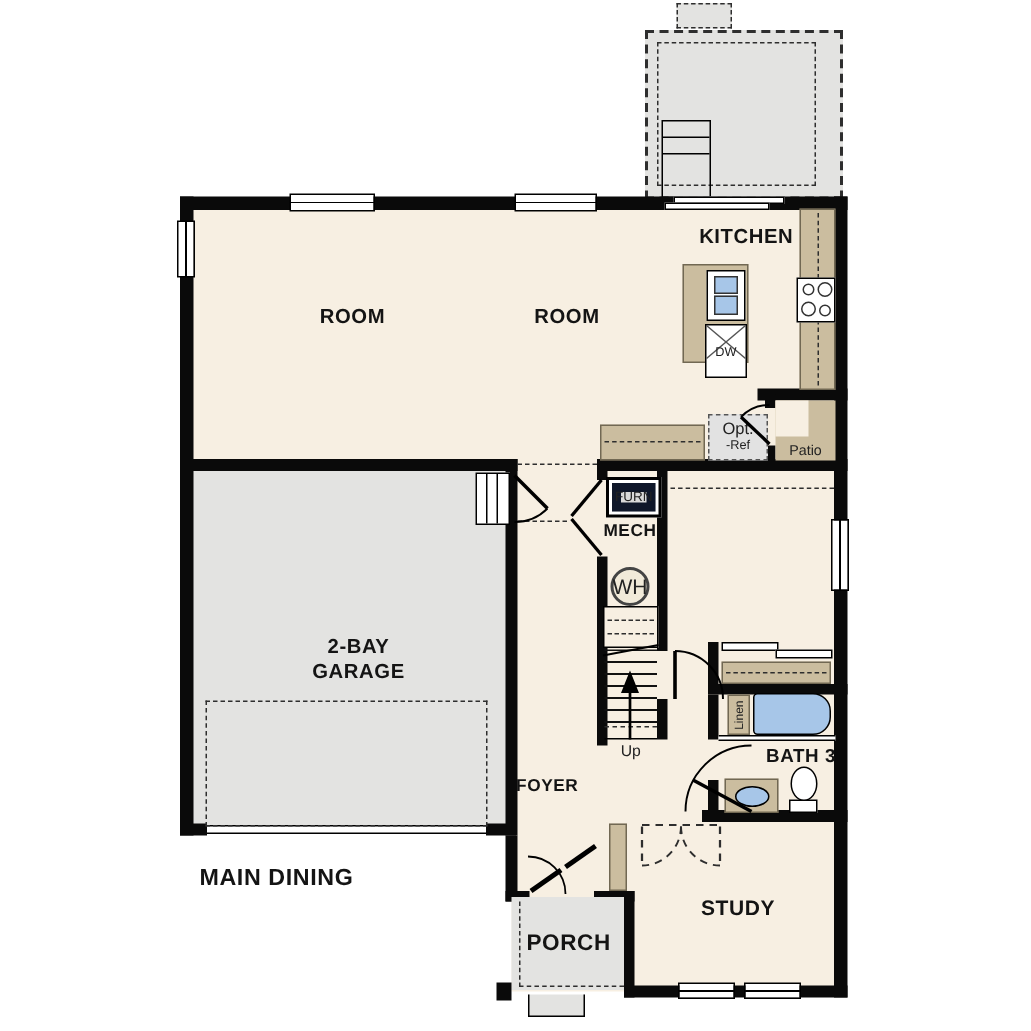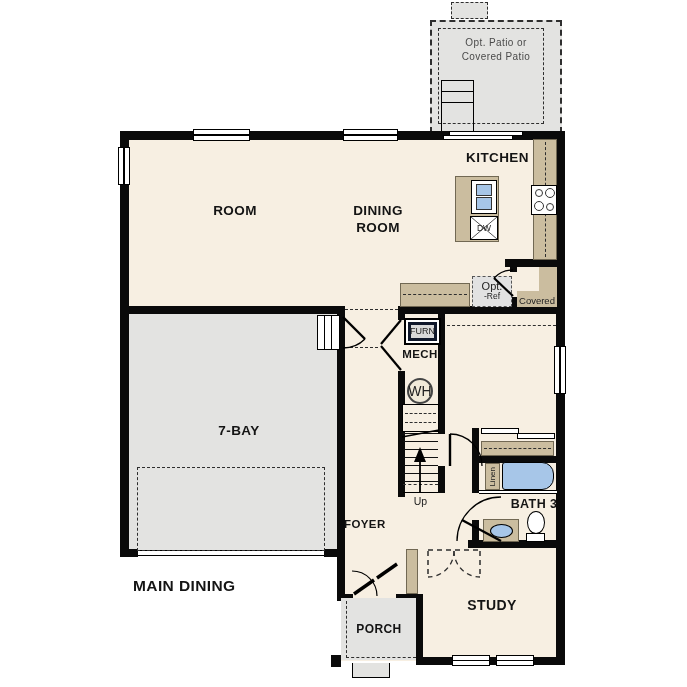--- a/index.html
+++ b/index.html
@@ -12,37 +12,33 @@
   .tan{background:#cbbd9f;border:1px solid rgba(40,35,20,.55);}
   .blue{background:#a7c6e8;}
   .dashed{border:1.5px dashed #2e2e2e;}
   .dashline-h{border-top:1.5px dashed #2e2e2e;height:0;}
   .dashline-v{border-left:1.5px dashed #2e2e2e;width:0;}
   .win-h{background:linear-gradient(to bottom,#fff 0 44%,#000 44% 56%,#fff 56%);border:1.5px solid #000;}
   .win-v{background:linear-gradient(to right,#fff 0 44%,#000 44% 56%,#fff 56%);border:1.5px solid #000;}
   .panel{background:#fff;border:1px solid #000;}
   .room-label{color:#141414;font-weight:bold;text-align:center;letter-spacing:.4px;}
   .lg{font-size:13.5px;line-height:17px;}
-  .md{font-size:12px;line-height:14px;}
+  .md{font-size:15px;line-height:14px;}
   .sm{font-size:9.5px;line-height:11px;font-weight:normal;color:#222;}
   .muted{color:#4a4a4a;font-weight:normal;font-size:10px;line-height:14px;}
   svg{position:absolute;left:0;top:0;}
 </style>
 </head>
 <body>
 
 <div id="plan">
 
   <div class="abs gray dashed" style="left:451px;top:2px;width:37px;height:17px;"></div>
   <div class="abs gray dashed" style="left:430px;top:20px;width:132px;height:113px;border-width:2px;"></div>
   <div class="abs dashed" style="left:438px;top:28px;width:106px;height:96px;"></div>
-  <div class="abs room-label muted" style="left:432px;top:36px;width:128px;text-align:center;">
-    <div>Opt. Patio or</div>
-    <div>Covered Patio</div>
-  </div>
   <div class="abs" style="left:441px;top:80px;width:33px;height:52px;border:1.5px solid #000;">
     <div class="abs" style="left:0;top:10px;width:100%;height:0;border-top:1.5px solid #000;"></div>
     <div class="abs" style="left:0;top:21px;width:100%;height:0;border-top:1.5px solid #000;"></div>
   </div>
 
   <div class="abs floor" style="left:124px;top:135px;width:437px;height:176px;"></div>
   <div class="abs floor" style="left:341px;top:307px;width:220px;height:354px;"></div>
   <div class="abs gray" style="left:124px;top:310px;width:216px;height:243px;"></div>
 
   <div class="abs wall" style="left:120px;top:131px;width:445px;height:9px;"></div>
@@ -81,34 +77,35 @@
   <div class="abs win-v" style="left:554px;top:346px;width:12px;height:48px;"></div>
   <div class="abs win-h" style="left:452px;top:655px;width:38px;height:11px;"></div>
   <div class="abs win-h" style="left:496px;top:655px;width:38px;height:11px;"></div>
 
   <div class="abs dashed" style="left:137px;top:467px;width:188px;height:84px;"></div>
   <div class="abs" style="left:317px;top:315px;width:23px;height:35px;background:#fff;border:1.5px solid #000;">
     <div class="abs" style="left:6px;top:0;height:100%;width:0;border-left:1.2px solid #000;"></div>
     <div class="abs" style="left:13px;top:0;height:100%;width:0;border-left:1.2px solid #000;"></div>
   </div>
   <div class="abs room-label lg" style="left:179px;top:422px;width:120px;">
-    <div>7-BAY</div>
+    <div>2-BAY</div>
+    <div>GARAGE</div>
   </div>
 
   <div class="abs gray" style="left:341px;top:598px;width:75px;height:62px;"></div>
   <div class="abs dashline-v" style="left:346px;top:601px;height:57px;"></div>
   <div class="abs dashline-h" style="left:346px;top:657px;width:70px;"></div>
   <div class="abs wall" style="left:331px;top:655px;width:10px;height:12px;"></div>
   <div class="abs gray" style="left:352px;top:663px;width:38px;height:15px;border:1px solid #000;border-top:none;"></div>
   <div class="abs room-label md" style="left:351px;top:622px;width:56px;">PORCH</div>
 
   <div class="abs dashline-h" style="left:345px;top:309px;width:53px;"></div>
   <div class="abs dashline-h" style="left:345px;top:347px;width:33px;"></div>
   <div class="abs" style="left:404px;top:318px;width:37px;height:27px;border:2px solid #000;background:#fff;">
-    <div class="abs" style="left:2px;top:2px;right:2px;bottom:2px;background:#d9d9d9;border:3px solid #0f172a;display:flex;align-items:center;justify-content:center;">
+    <div class="abs" style="left:2px;top:2px;right:2px;bottom:2px;background:#d9d9d9;border:6px solid #0f172a;display:flex;align-items:center;justify-content:center;">
       <span class="sm" style="font-size:9px;">FURN</span>
     </div>
   </div>
   <div class="abs room-label" style="left:396px;top:348px;width:48px;font-size:11.5px;">MECH</div>
   <div class="abs" style="left:407px;top:378px;width:26px;height:26px;border-radius:50%;border:2px solid #444;background:#f1ead9;display:flex;align-items:center;justify-content:center;">
     <span class="sm" style="font-size:14px;">WH</span>
   </div>
   <div class="abs" style="left:402px;top:404px;width:37px;height:28px;border:1.5px solid #000;background:#f7efe2;">
     <div class="abs dashline-h" style="left:2px;top:8px;width:31px;"></div>
     <div class="abs dashline-h" style="left:2px;top:17px;width:31px;"></div>
@@ -133,21 +130,21 @@
 
   <div class="abs room-label" style="left:506px;top:497px;width:56px;font-size:12.5px;">BATH 3</div>
   <div class="abs tan" style="left:483px;top:519px;width:36px;height:23px;">
     <div class="abs blue" style="left:6px;top:4px;width:23px;height:14px;border-radius:50%;border:1.2px solid #000;"></div>
   </div>
   <div class="abs" style="left:526px;top:533px;width:19px;height:9px;background:#fff;border:1.2px solid #000;"></div>
   <div class="abs" style="left:527px;top:511px;width:18px;height:23px;background:#fff;border:1.5px solid #000;border-radius:50%;"></div>
 
   <div class="abs tan" style="left:517px;top:267px;width:40px;height:40px;border:none;"></div>
   <div class="abs floor" style="left:517px;top:267px;width:22px;height:24px;"></div>
-  <div class="abs sm" style="left:513px;top:295px;width:48px;text-align:center;">Covered</div>
+  <div class="abs sm" style="left:513px;top:295px;width:48px;text-align:center;">Patio</div>
   <div class="abs tan" style="left:400px;top:283px;width:70px;height:24px;">
     <div class="abs dashline-h" style="left:2px;top:10px;width:64px;"></div>
   </div>
   <div class="abs" style="left:472px;top:276px;width:40px;height:31px;background:#e2e2e2;border:1.5px dashed #555;display:flex;flex-direction:column;align-items:center;justify-content:center;">
     <span class="sm" style="font-size:11px;line-height:9.5px;">Opt.</span>
     <span class="sm" style="font-size:8.5px;line-height:9.5px;">-Ref</span>
   </div>
 
   <div class="abs room-label lg" style="left:450px;top:149px;width:95px;">KITCHEN</div>
   <div class="abs tan" style="left:533px;top:139px;width:24px;height:121px;">
@@ -157,29 +154,28 @@
     <div class="abs" style="left:3px;top:3px;width:8px;height:8px;border:1.2px solid #333;border-radius:50%;"></div>
     <div class="abs" style="left:13px;top:2px;width:10px;height:10px;border:1.2px solid #333;border-radius:50%;"></div>
     <div class="abs" style="left:2px;top:15px;width:10px;height:10px;border:1.2px solid #333;border-radius:50%;"></div>
     <div class="abs" style="left:14px;top:17px;width:8px;height:8px;border:1.2px solid #333;border-radius:50%;"></div>
   </div>
   <div class="abs tan" style="left:455px;top:176px;width:44px;height:66px;"></div>
   <div class="abs" style="left:471px;top:180px;width:26px;height:34px;background:#fff;border:1.5px solid #000;">
     <div class="abs blue" style="left:4px;top:3px;width:16px;height:12px;border:1px solid #333;"></div>
     <div class="abs blue" style="left:4px;top:16px;width:16px;height:13px;border:1px solid #333;"></div>
   </div>
-  <div class="abs" style="left:470px;top:216px;width:28px;height:24px;background:#fff;border:1px solid #000;display:flex;align-items:center;justify-content:center;">
+  <div class="abs" style="left:470px;top:216px;width:28px;height:36px;background:#fff;border:1px solid #000;display:flex;align-items:center;justify-content:center;">
     <span class="sm" style="font-size:8.5px;position:relative;z-index:2;">DW</span>
   </div>
 
   <div class="abs room-label lg" style="left:175px;top:202px;width:120px;">
     <div>ROOM</div>
   </div>
   <div class="abs room-label lg" style="left:318px;top:202px;width:120px;">
-    <div>DINING</div>
     <div>ROOM</div>
   </div>
   <div class="abs room-label lg" style="left:454px;top:597px;width:76px;font-size:14px;">STUDY</div>
   <div class="abs room-label" style="left:133px;top:577px;width:140px;font-size:15.5px;text-align:left;">MAIN DINING</div>
 
   <svg width="687" height="687" viewBox="0 0 687 687">
 
     <path d="M 343 348 A 31 31 0 0 0 365 339" fill="none" stroke="#000" stroke-width="1.3"></path>
     <line x1="343" y1="317" x2="365" y2="339" stroke="#000" stroke-width="2.4"></line>
 

